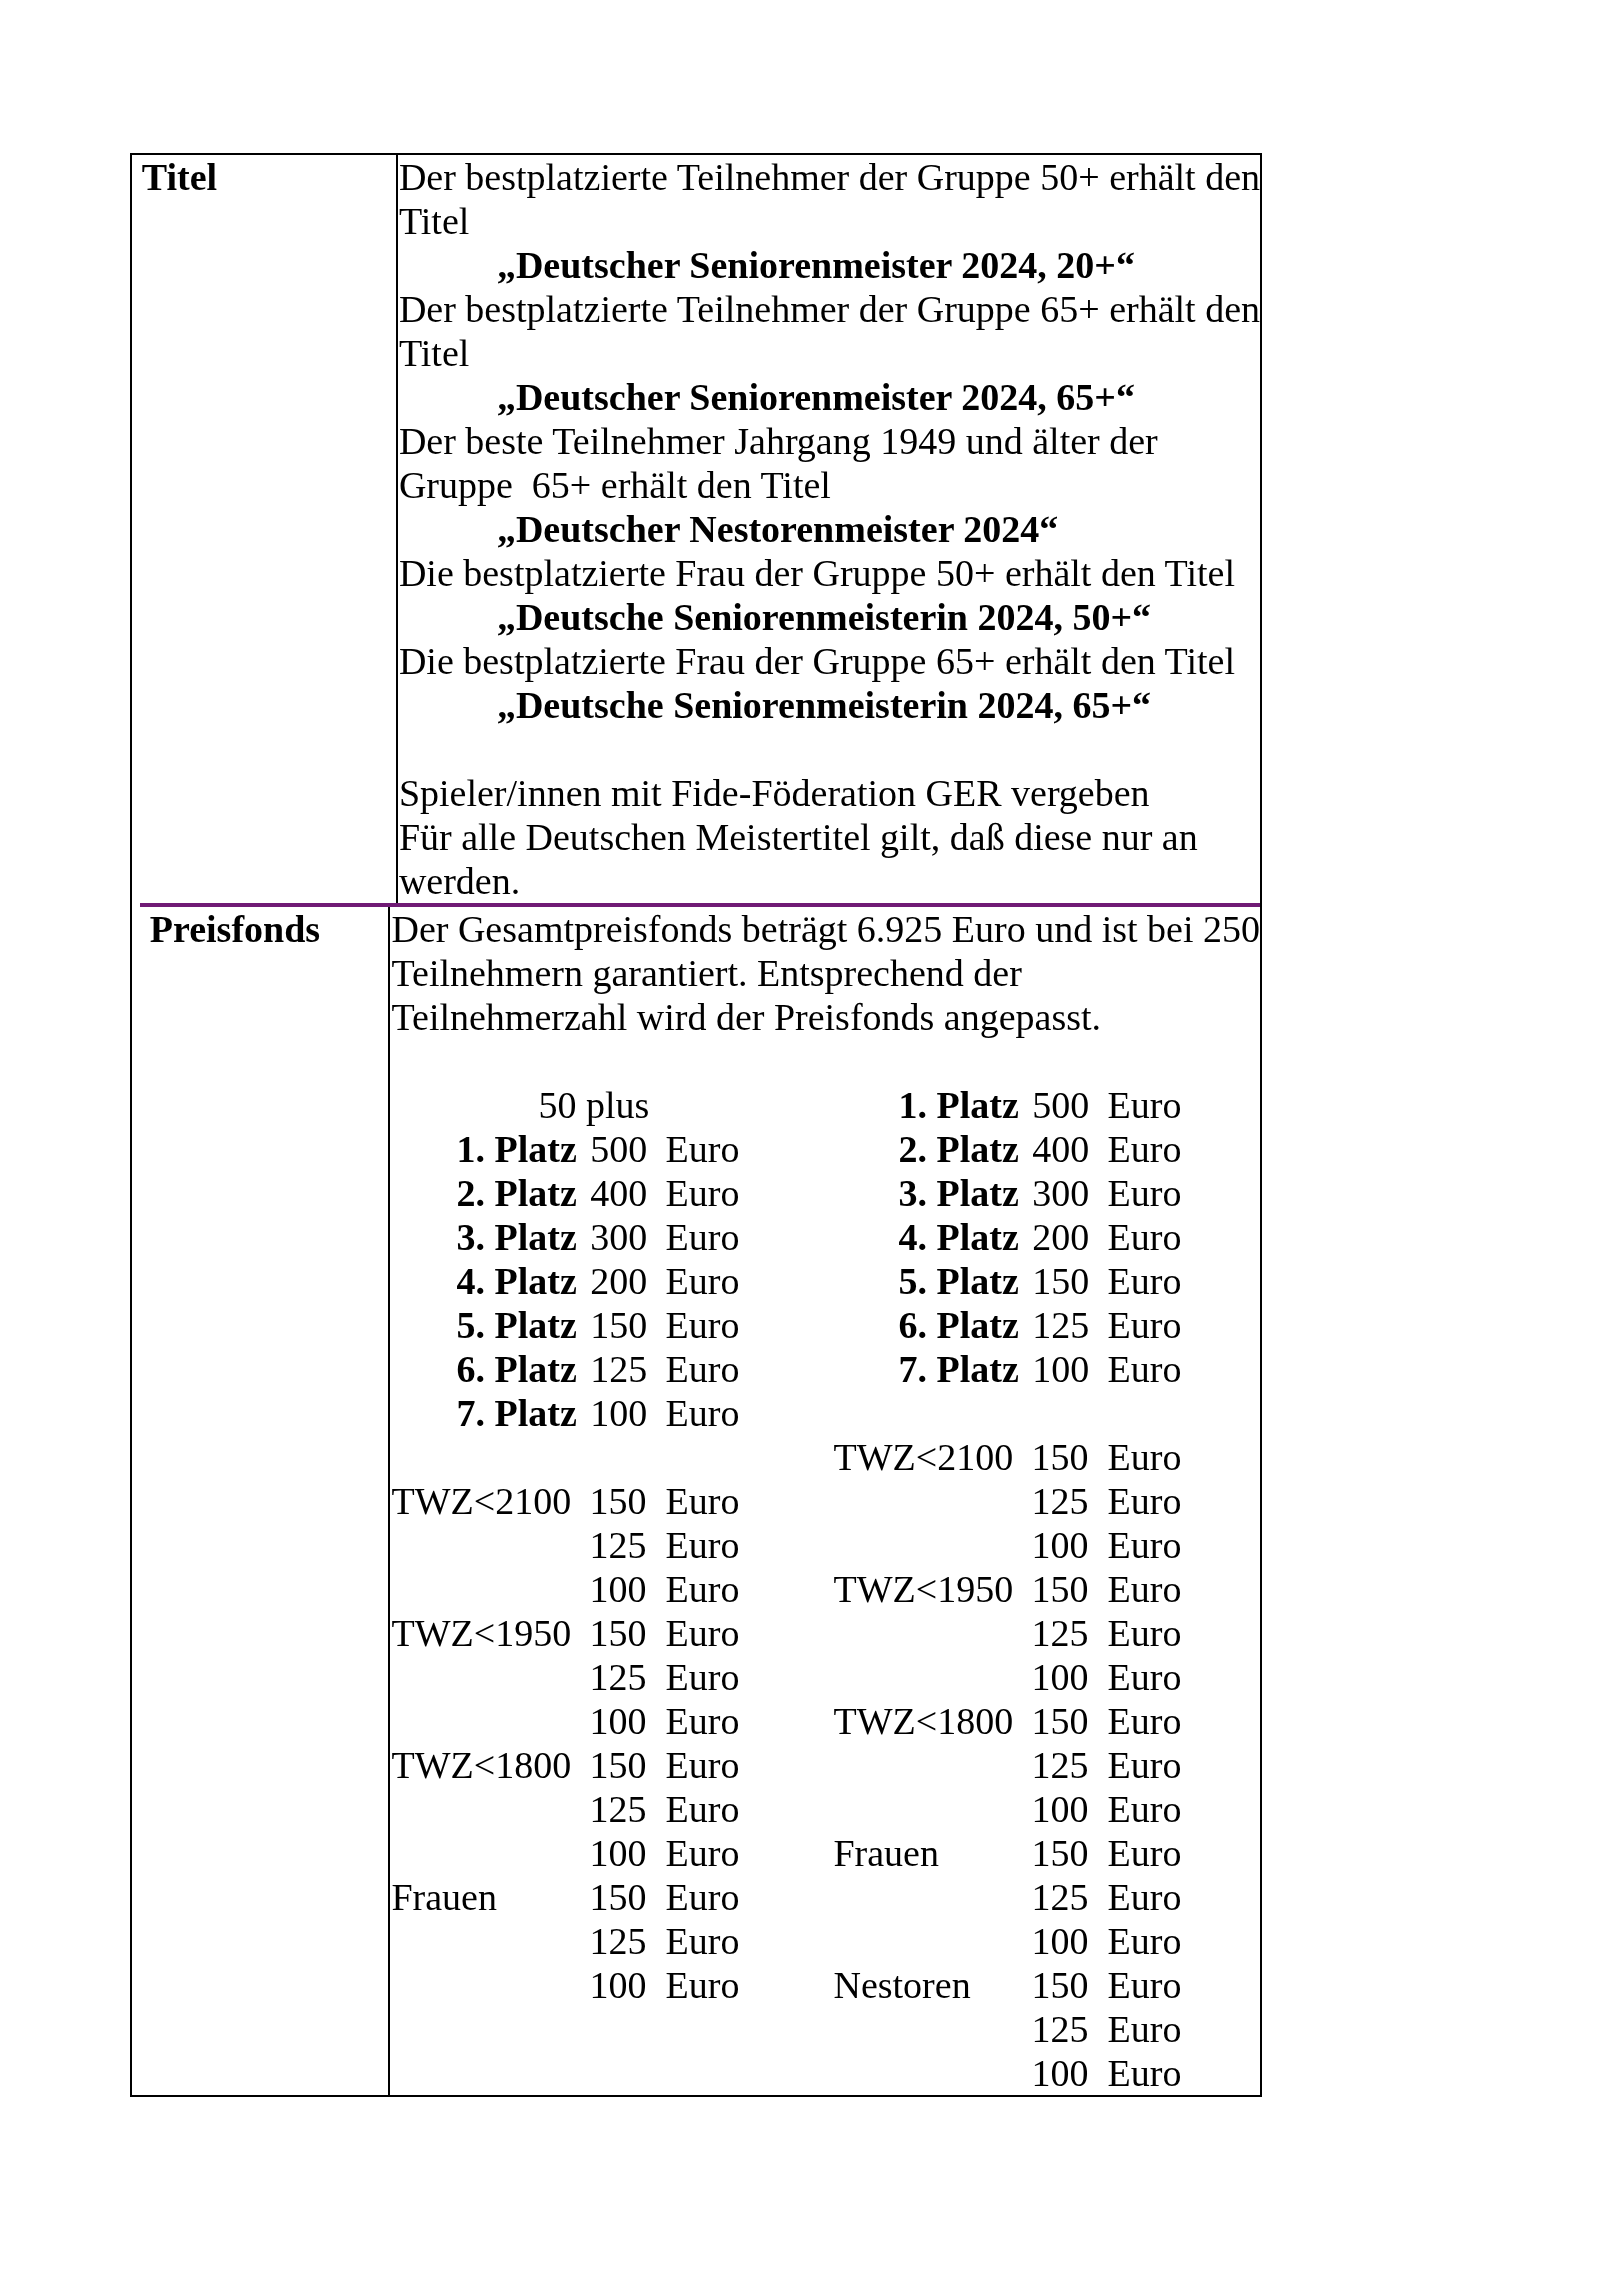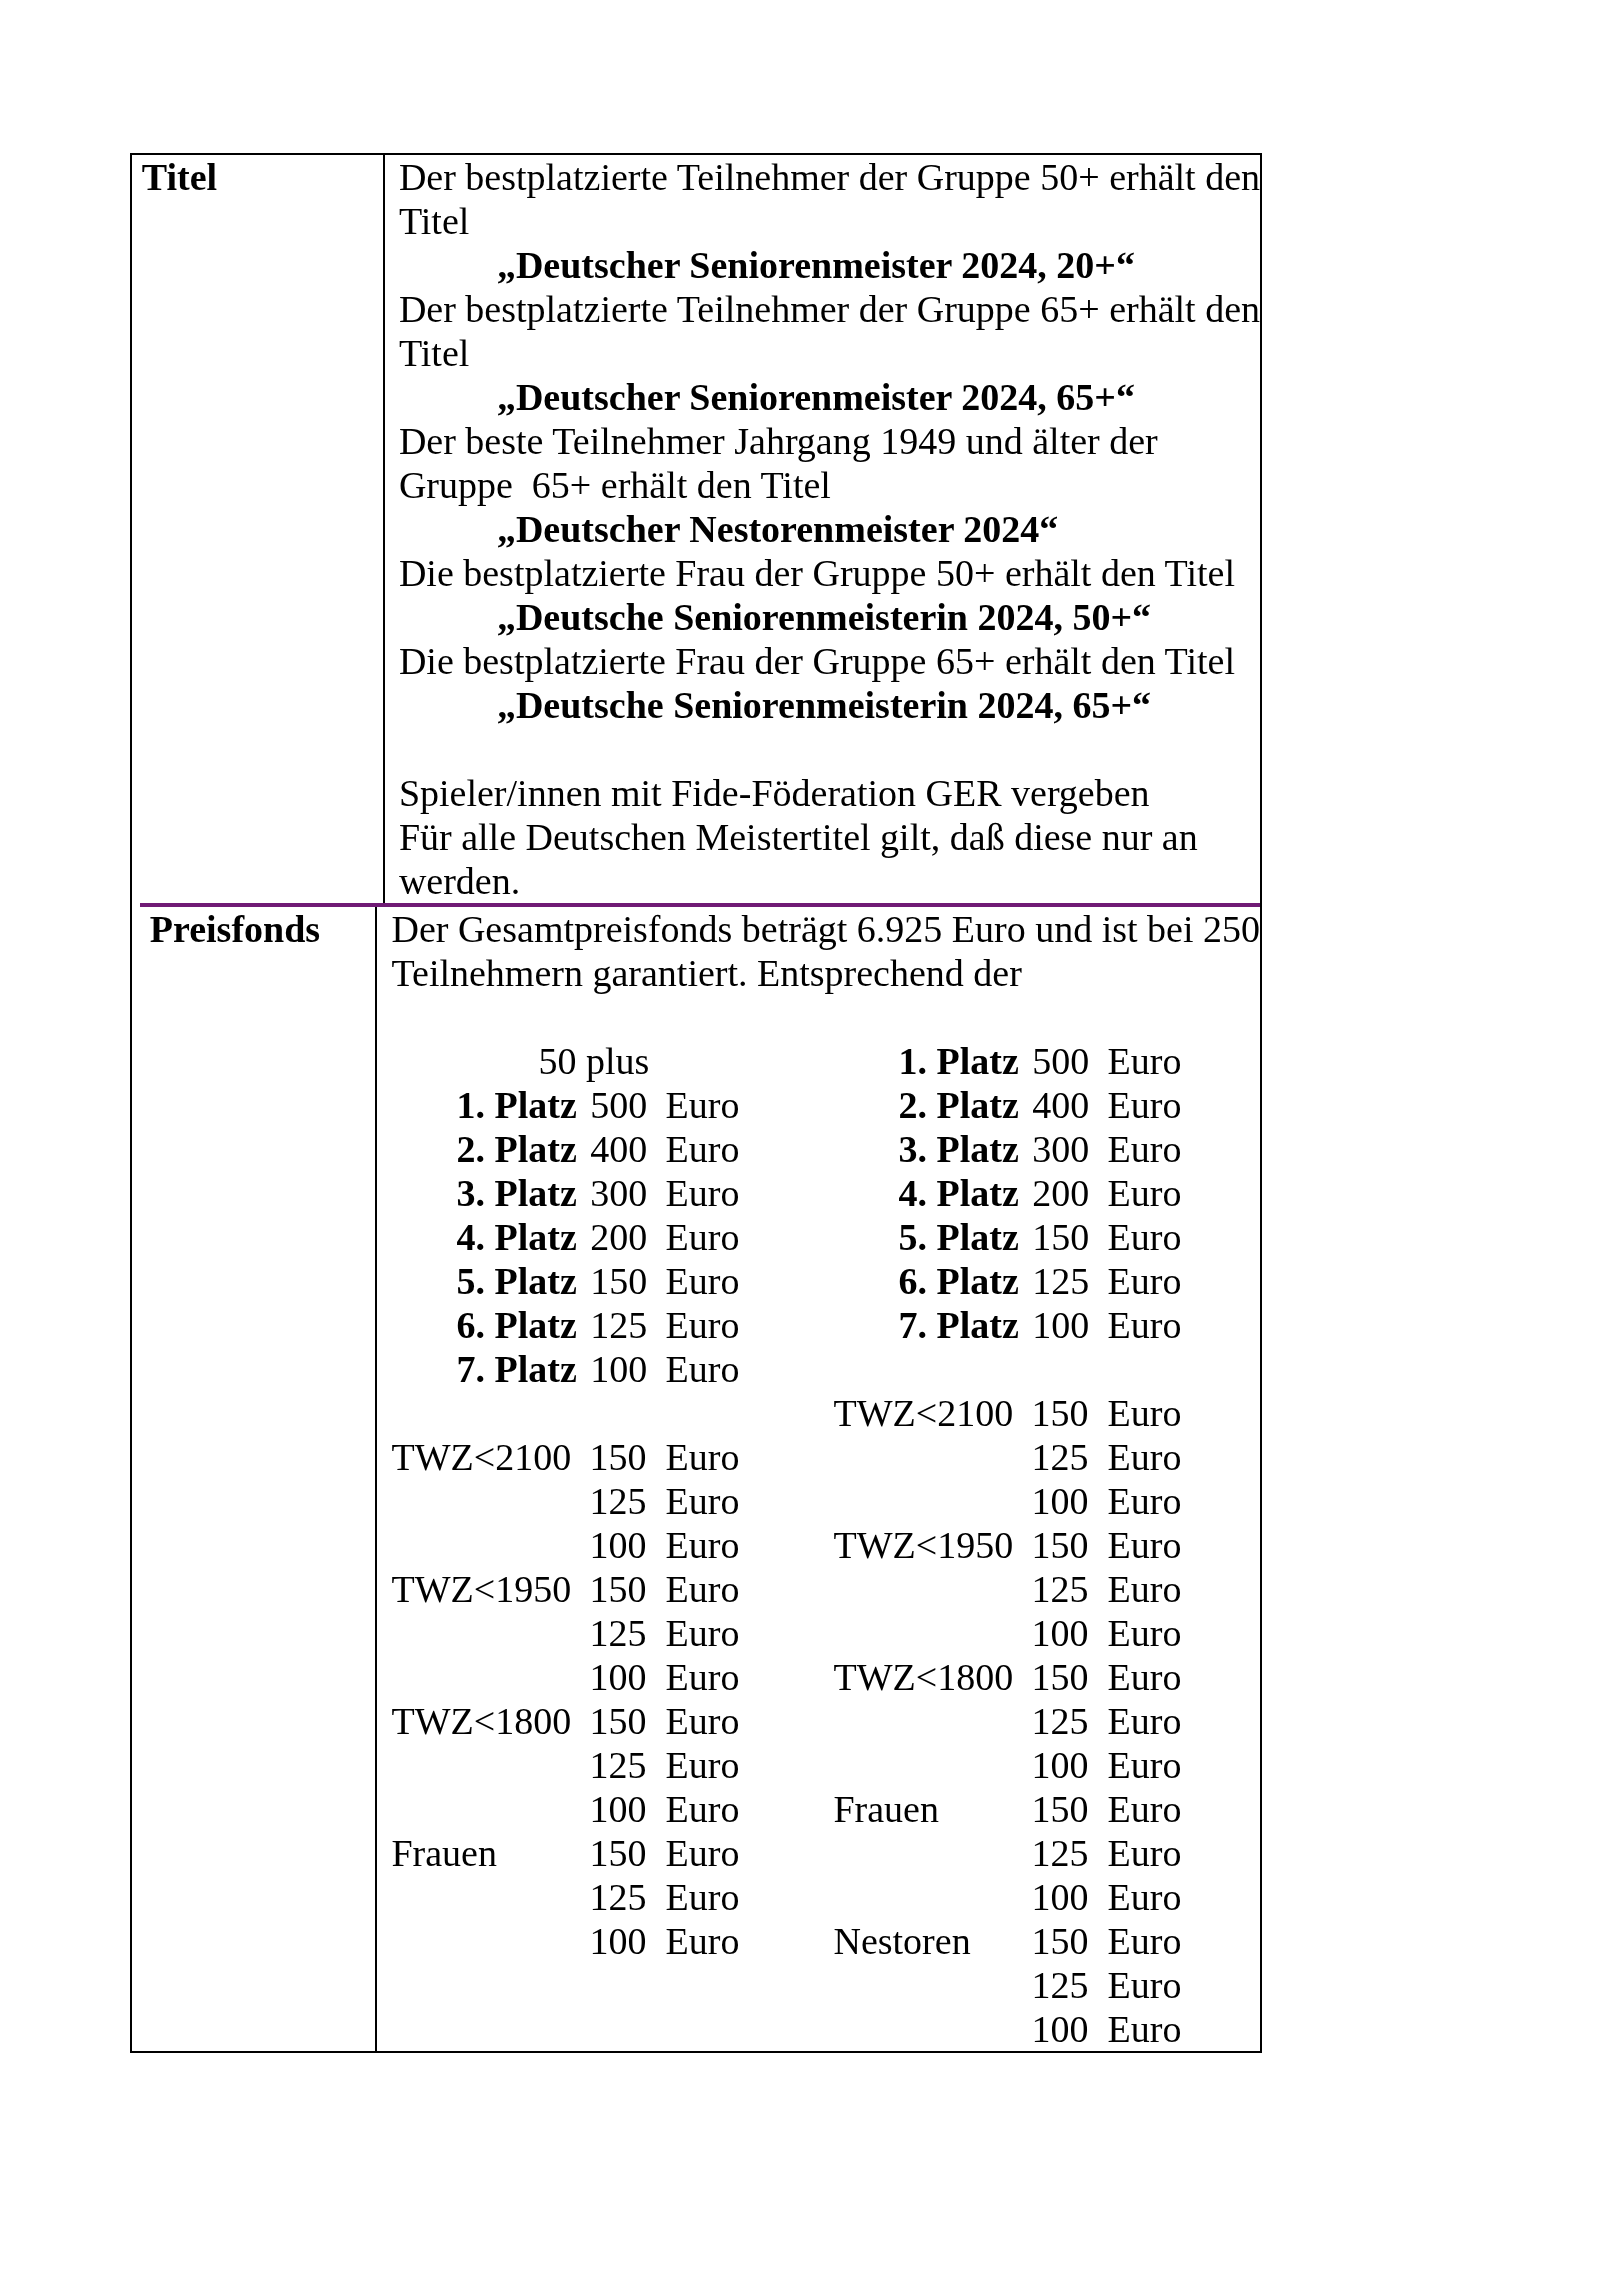--- a/index.html
+++ b/index.html
@@ -26,21 +26,21 @@
     box-sizing: border-box;
     padding-left: 9.8px;
     font-weight: bold;
     font-size: 38px;
     line-height: 44px;
   }
   .cell-content {
     flex: 1;
     border-left: 2px solid #000;
     box-sizing: border-box;
-    padding-left: 14px;
+    padding-left: 1px;
     font-size: 38px;
   }
   .line {
     line-height: 44px;
     height: 44px;
     white-space: pre;
     overflow: visible;
   }
   .t-title { font-weight: bold; padding-left: 98px; }
   .prize-area { display: flex; }
@@ -107,20 +107,21 @@
     <div class="trow">
       <div class="cell-label">Preisfonds</div>
       <div class="cell-content">
 
         <div>
 
             <div class="line t-text">Der Gesamtpreisfonds beträgt 6.925 Euro und ist bei 250</div>
 
             <div class="line t-text">Teilnehmern garantiert. Entsprechend der</div>
 
+            <div class="line t-text">Teilnehmerzahl wird der Preisfonds angepasst.</div>
 
             <div class="line t-blank"></div>
           </div>
 
         <div class="prize-area">
 
           <div class="pcol">
             <div class="line pheader">50 plus</div>
             <div>
 

